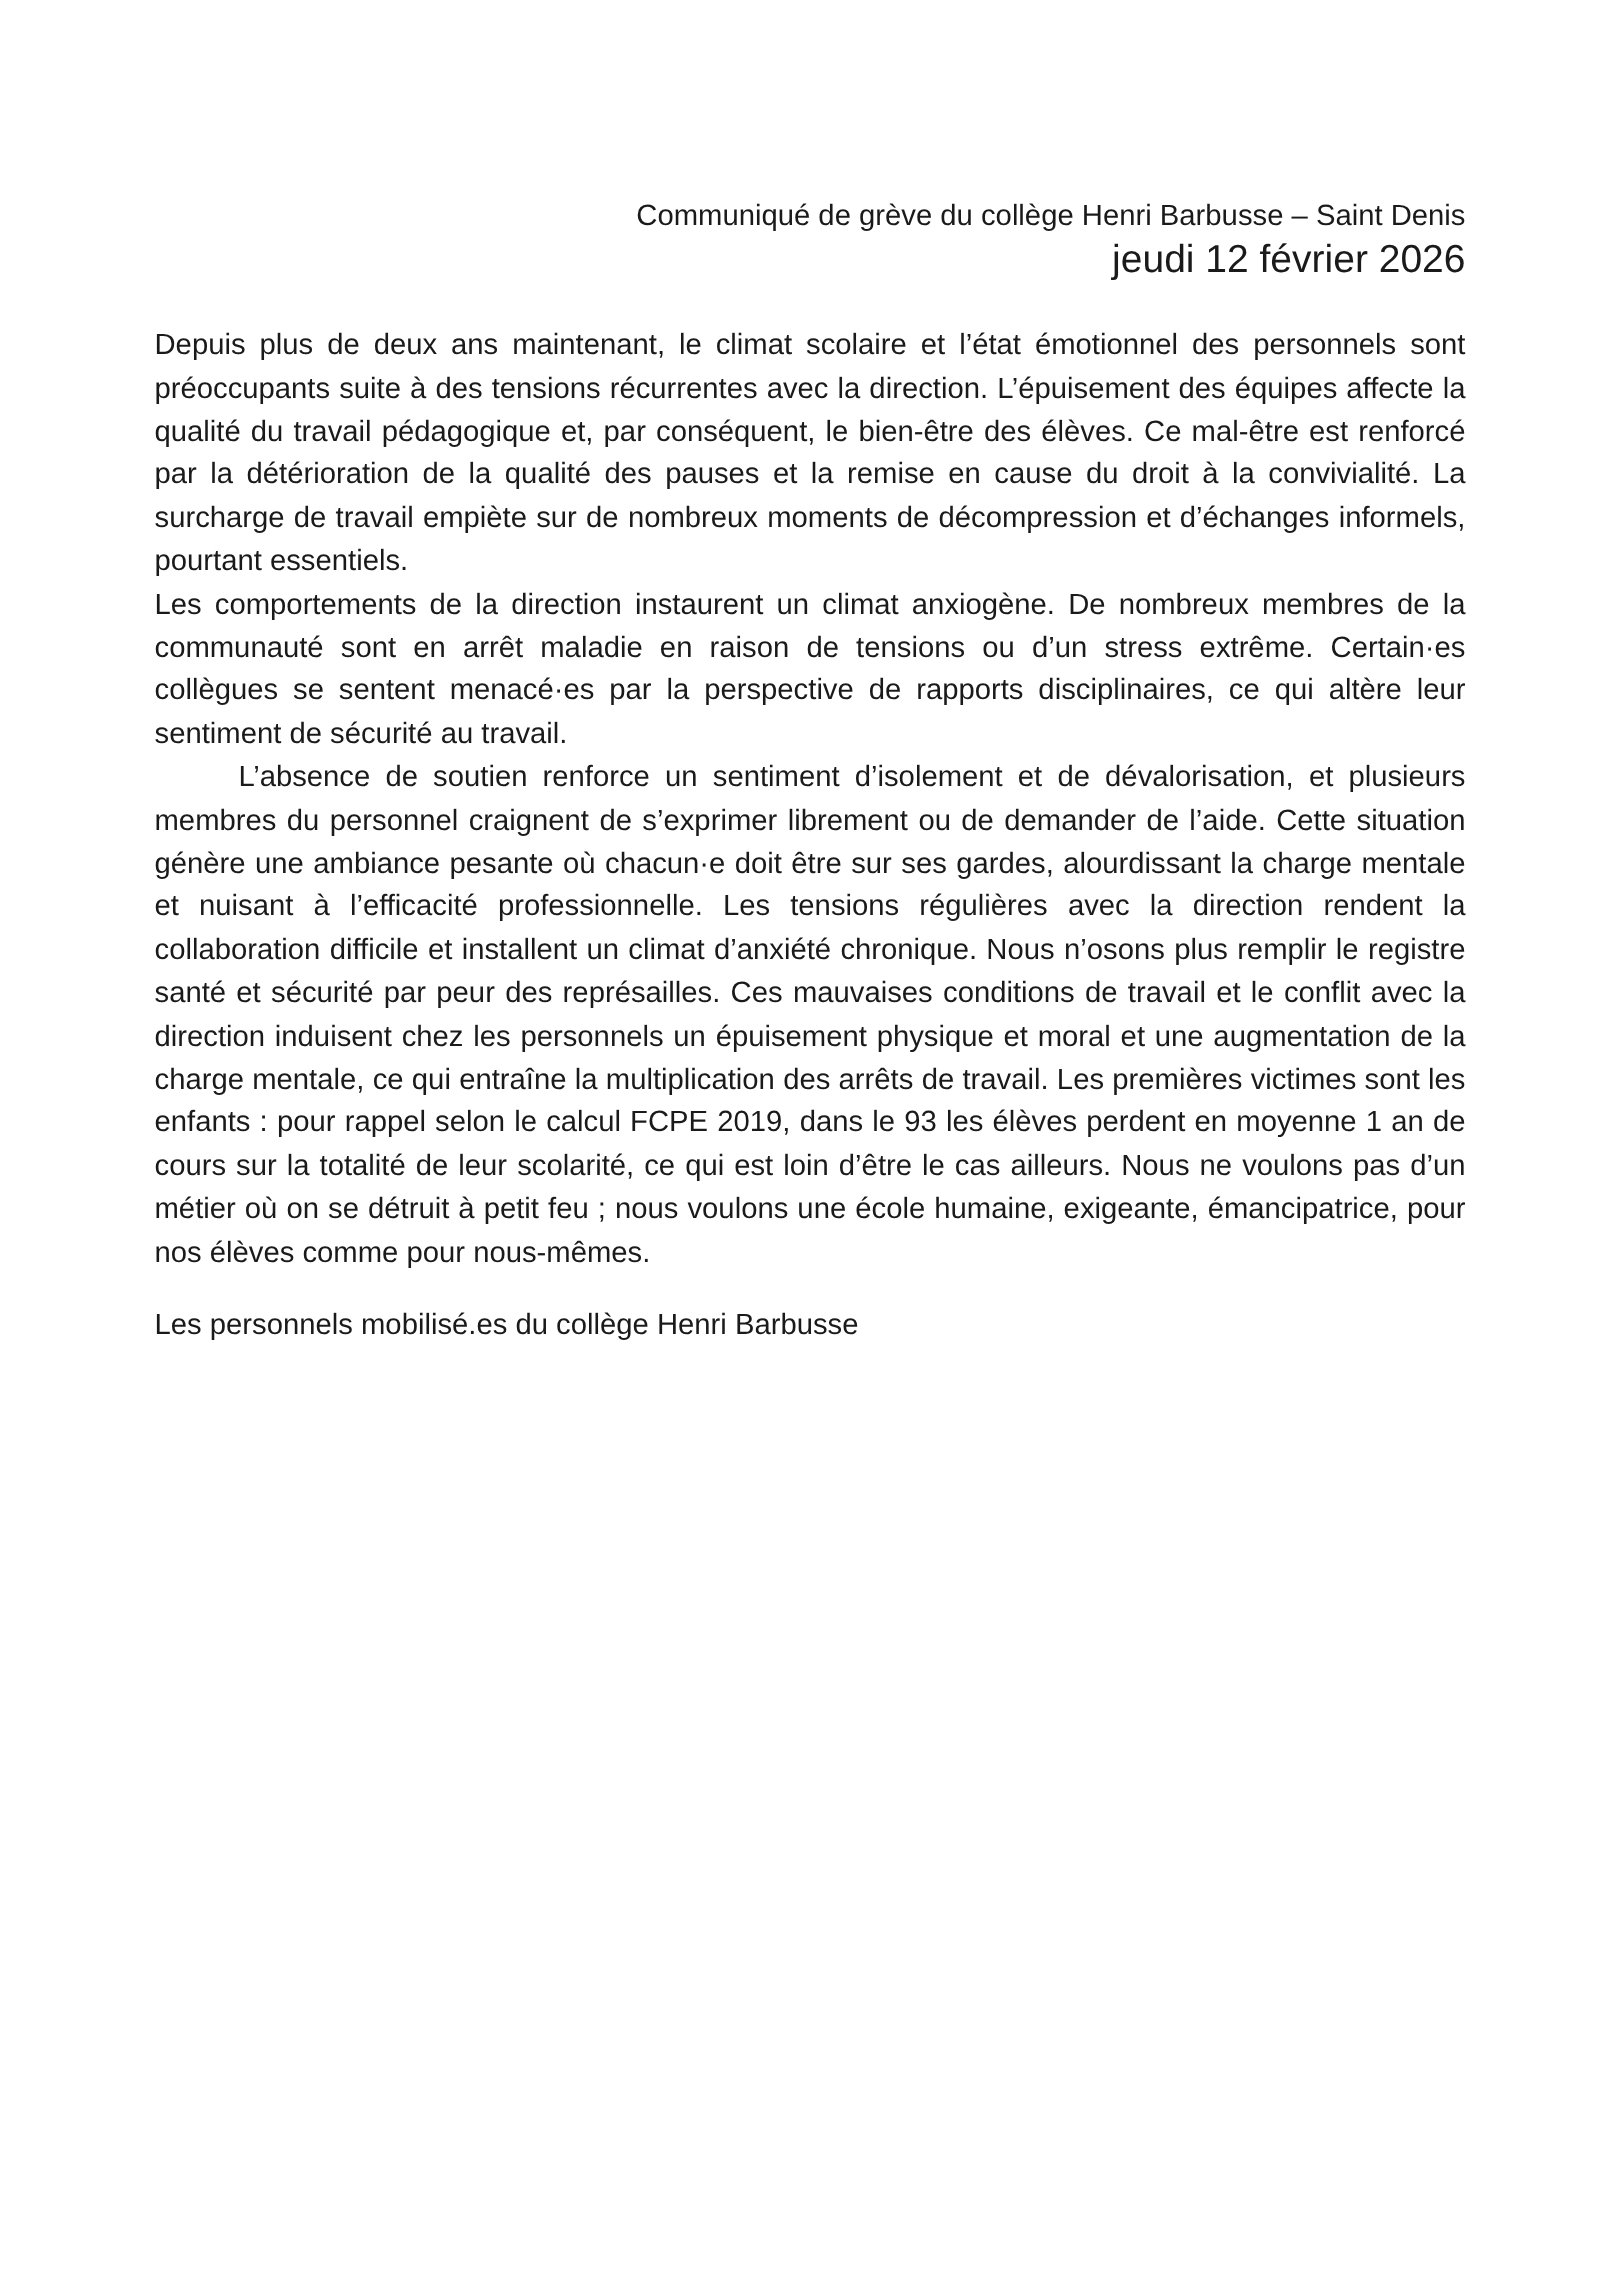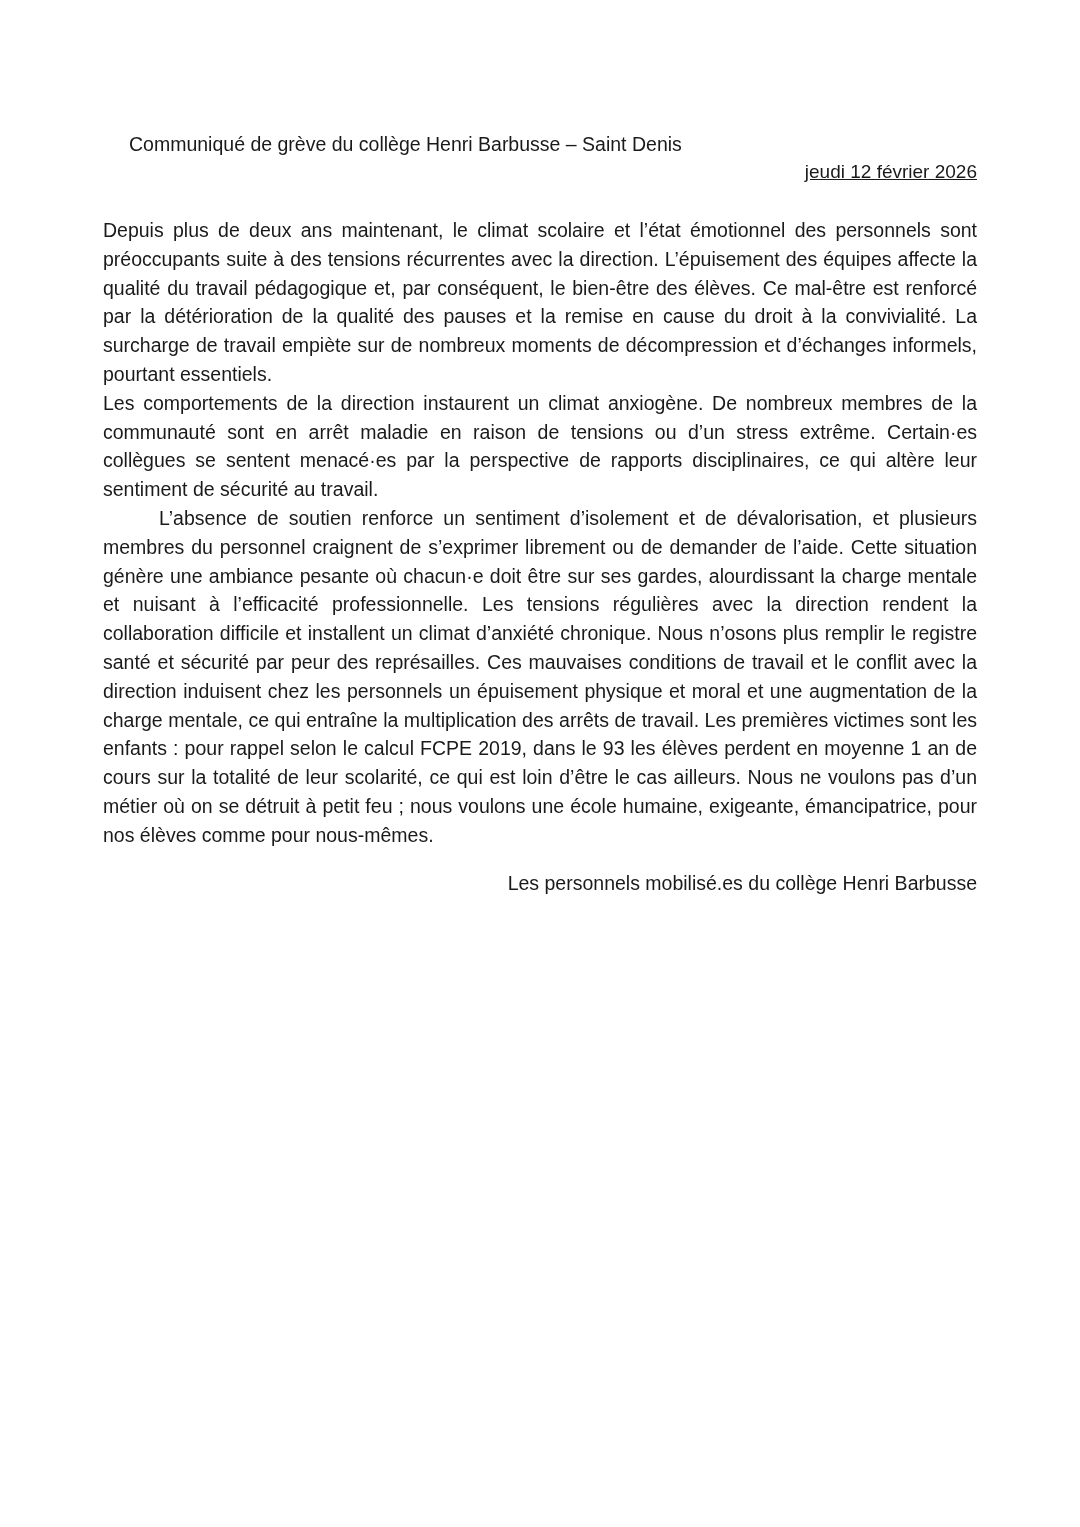--- a/index.html
+++ b/index.html
@@ -11,42 +11,41 @@
       color: #1a1a1a;
       overflow: hidden;
     }
     .page {
       position: absolute;
       left: 103px;
       top: 130px;
       width: 874px;
     }
     .title {
-      text-align: left;
+      text-align: right;
       font-size: 19.5px;
       line-height: 28px;
       margin: 0;
       padding-left: 26px;
     }
     .date {
       text-align: right;
-      font-size: 19px;
+      font-size: 26px;
       line-height: 28px;
       margin: 0 0 30px 0;
-      text-decoration: underline;
     }
     .body-text p {
       margin: 0;
       font-size: 19.5px;
       line-height: 28.8px;
       text-align: justify;
     }
     .body-text p.indent { text-indent: 56px; }
     .signature {
-      text-align: right;
+      text-align: left;
       font-size: 19.5px;
       line-height: 28px;
     }
   </style>
 </head>
 <body>
 
 <div class="page">
   <p class="title">Communiqué de grève du collège Henri Barbusse – Saint Denis</p>
   <p class="date">jeudi 12 février 2026</p>

